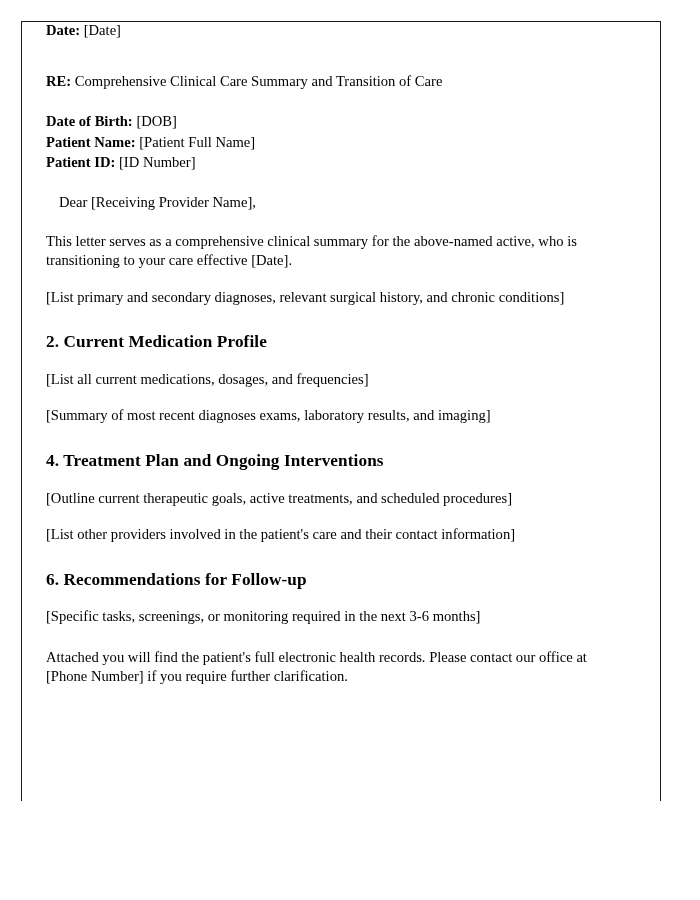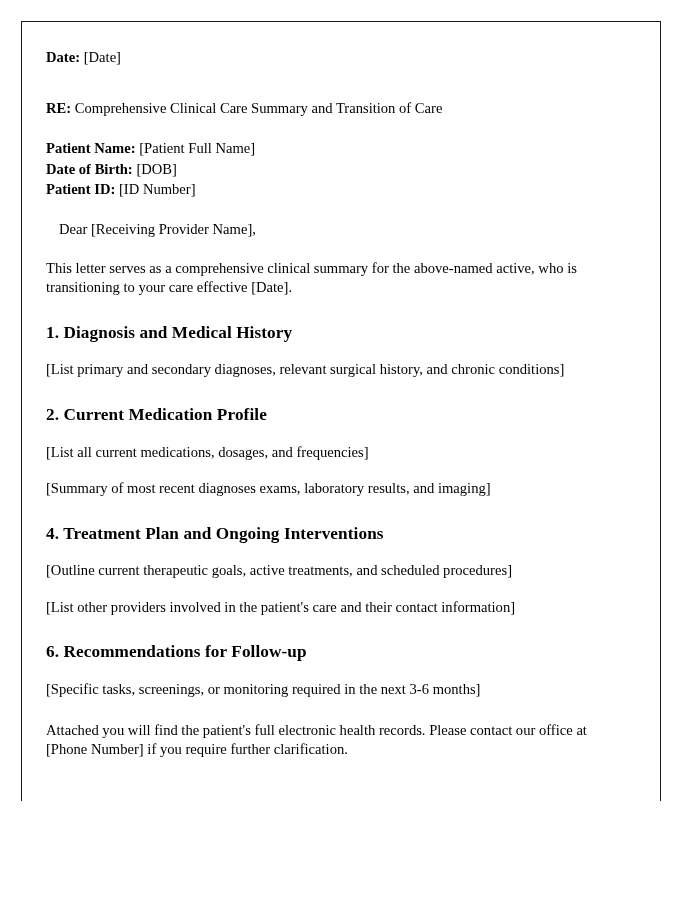--- a/index.html
+++ b/index.html
@@ -44,21 +44,21 @@
     line-height: 1.18;
     margin: 0;
   }
   .meta-label {
     font-weight: bold;
   }
   .meta-value {
     font-weight: normal;
   }
 
-  .block-date    { margin-top: 27px; }
+  .block-date    { }
   .block-re      { margin-top: 34px; }
   .block-patient { margin-top: 23px; }
   .block-patient .meta-line + .meta-line { margin-top: 3px; }
 
   .salutation {
     font-size: 14.6px;
     line-height: 1.2;
     margin: 13px;
     margin-top: 23px;
     font-weight: normal;
@@ -106,30 +106,29 @@
 
     <div class="block-date">
       <p class="meta-line"><span class="meta-label">Date:</span> <span class="meta-value">[Date]</span></p>
     </div>
 
     <div class="block-re">
       <p class="meta-line"><span class="meta-label">RE:</span> <span class="meta-value">Comprehensive Clinical Care Summary and Transition of Care</span></p>
     </div>
 
     <div class="block-patient">
+      <p class="meta-line"><span class="meta-label">Date of Birth:</span> <span class="meta-value">[DOB]</span></p>
       <p class="meta-line"><span class="meta-label">Patient Name:</span> <span class="meta-value">[Patient Full Name]</span></p>
-      <p class="meta-line"><span class="meta-label">Date of Birth:</span> <span class="meta-value">[DOB]</span></p>
       <p class="meta-line"><span class="meta-label">Patient ID:</span> <span class="meta-value">[ID Number]</span></p>
     </div>
 
     <p class="salutation">Dear [Receiving Provider Name],</p>
 
     <p class="para">This letter serves as a comprehensive clinical summary for the above-named active, who is transitioning to your care effective [Date].</p>
 
-    <h2 class="section-heading">1. Diagnosis and Medical History</h2>
     <p class="section-body">[List primary and secondary diagnoses, relevant surgical history, and chronic conditions]</p>
 
     <h2 class="section-heading">2. Current Medication Profile</h2>
     <p class="section-body">[List all current medications, dosages, and frequencies]</p>
 
     <p class="section-body">[Summary of most recent diagnoses exams, laboratory results, and imaging]</p>
 
     <h2 class="section-heading">4. Treatment Plan and Ongoing Interventions</h2>
     <p class="section-body">[Outline current therapeutic goals, active treatments, and scheduled procedures]</p>
 

